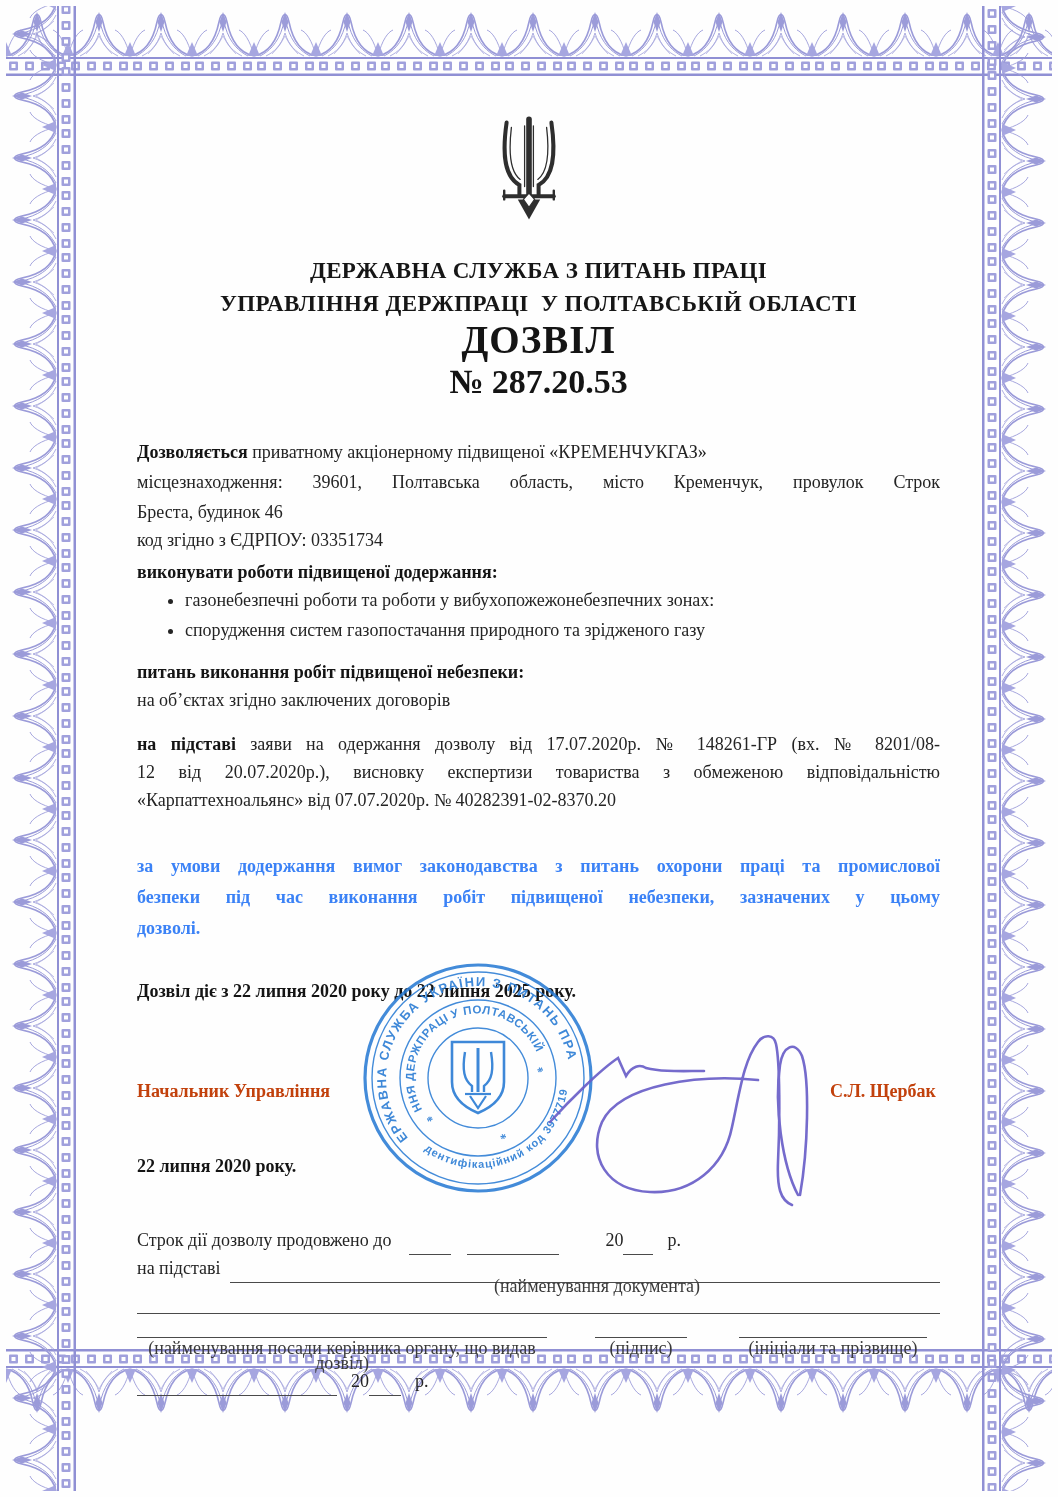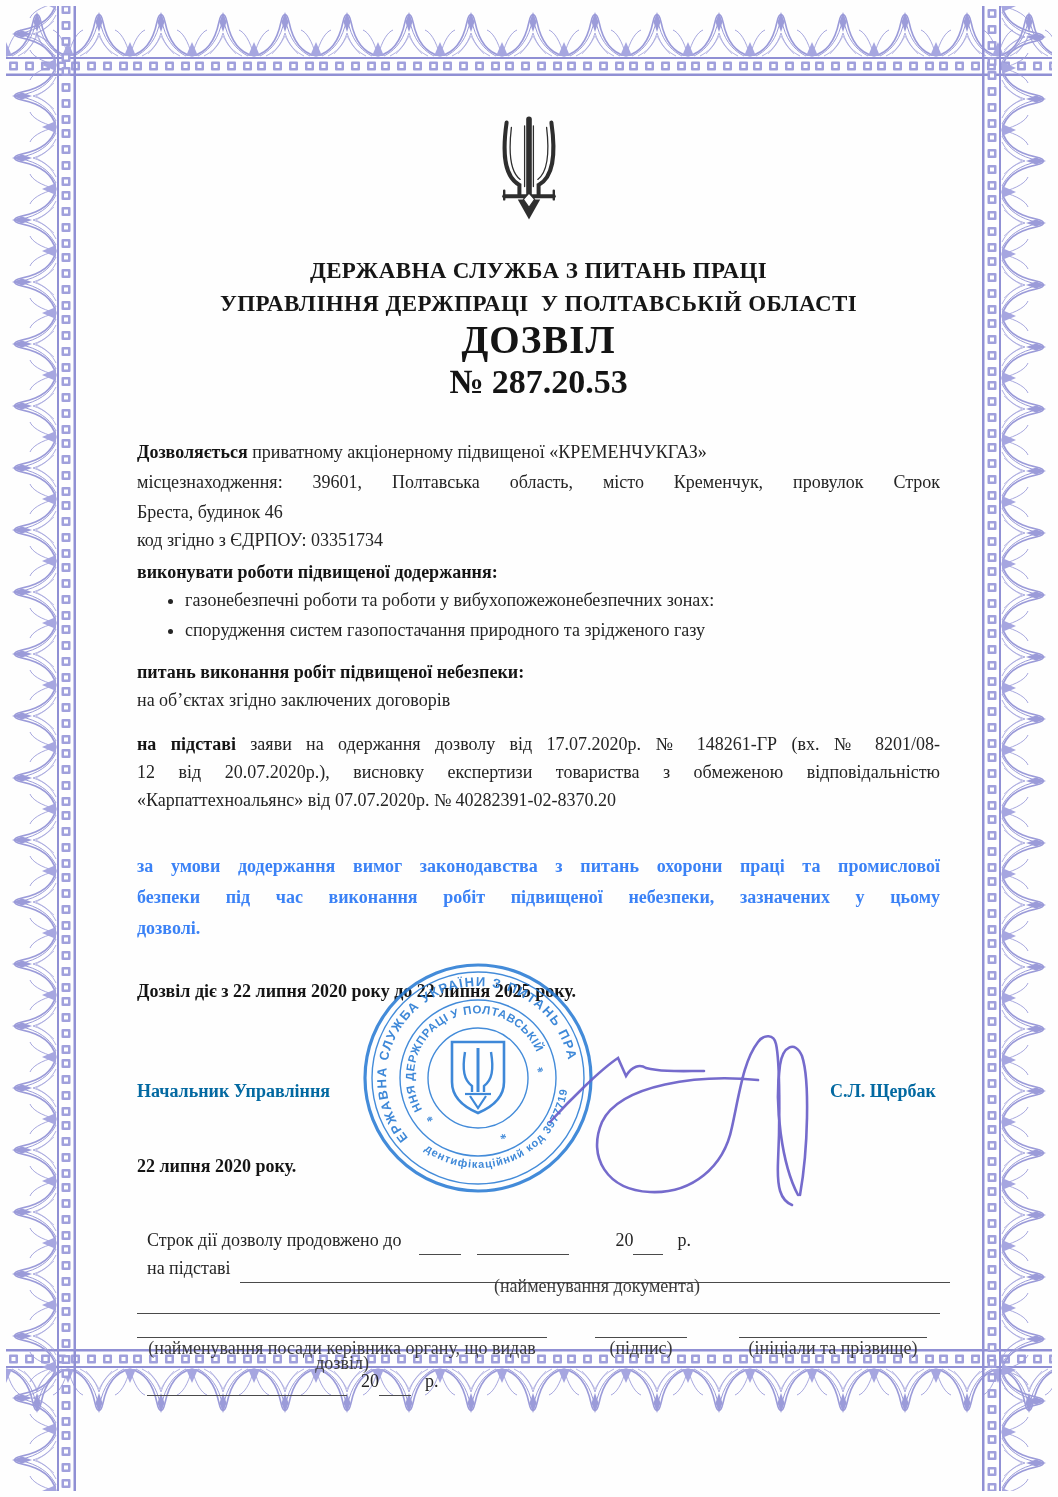--- a/index.html
+++ b/index.html
@@ -25,23 +25,23 @@
   .center{text-align:center;}
   .emblem{position:absolute;left:50%;top:116px;transform:translateX(-50%);}
   .hline{font-weight:bold;font-size:23px;letter-spacing:.4px;color:#161616;white-space:pre-wrap;}
   .doc-title{font-weight:bold;font-size:39px;letter-spacing:1px;color:#141414;}
   .doc-number{font-weight:bold;font-size:34px;color:#141414;}
   b,.b{font-weight:bold;color:#141414;}
   .jline{text-align:justify;text-align-last:justify;}
   .works-list{margin:0;padding-left:48px;}
   .works-list li{margin:0;line-height:30px;}
   .cond{font-weight:bold;color:#3b82f6;line-height:31px;}
-  .sig-row{display:flex;justify-content:space-between;font-weight:bold;color:#0369a1;}
-  
-  .ext-row{display:flex;align-items:flex-end;margin-left:10px;}
+  .sig-row{display:flex;justify-content:space-between;font-weight:bold;color:#c2410c;}
+  
+  .ext-row{display:flex;align-items:flex-end;}
   .uline{display:inline-block;border-bottom:1.3px solid #4a4a4a;height:20px;}
   .grow{flex:1 1 auto;}
   .caption{font-size:18px;color:#3a3a3a;text-align:center;line-height:15px;}
   .capgroup{position:absolute;border-top:1.3px solid #4a4a4a;padding-top:3px;}
   .bigline{position:absolute;left:0;width:100%;border-top:1.4px solid #4a4a4a;}
   
   .stamp,.signature{position:absolute;pointer-events:none;}
 </style>
 </head>
 <body>

